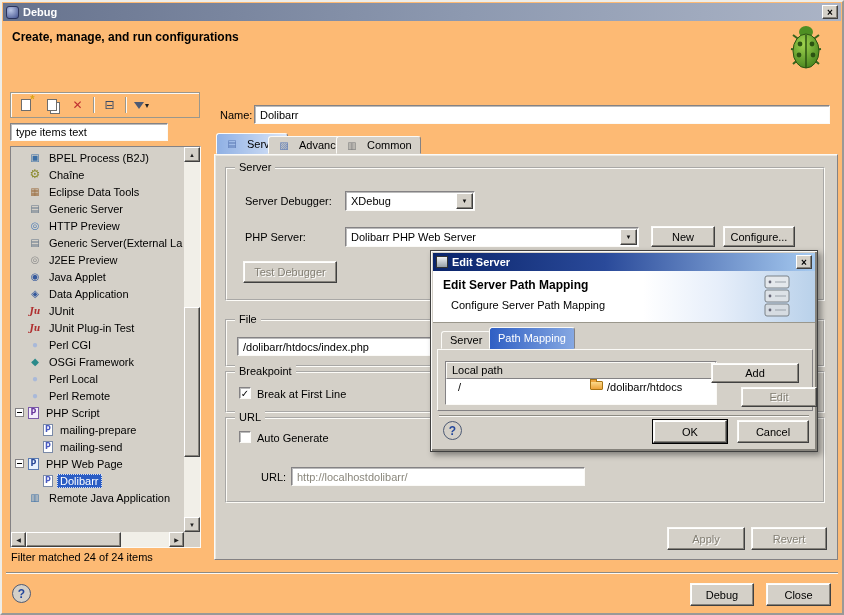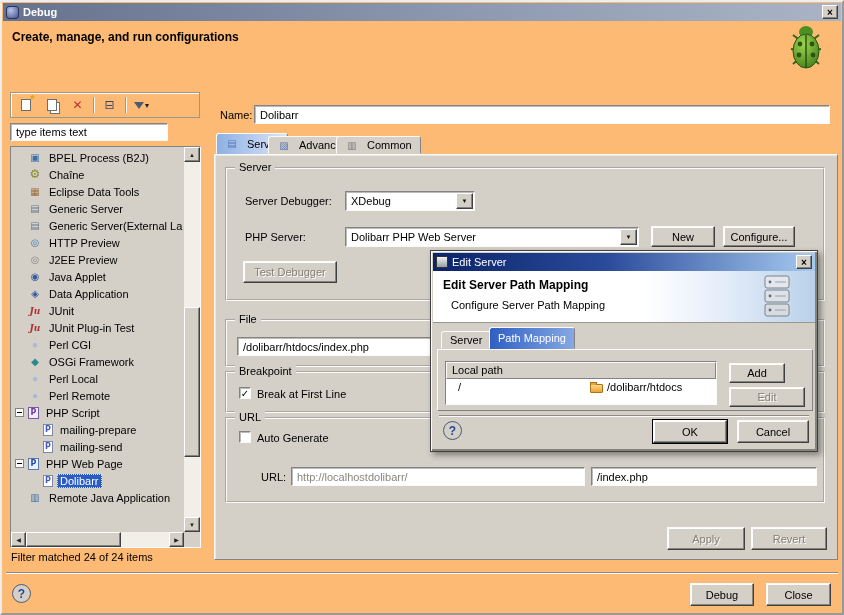--- a/index.html
+++ b/index.html
@@ -112,37 +112,37 @@
   .tab.sel-main{background:linear-gradient(90deg,#8fb0e4,#dbe6f8);font-weight:normal}
   .tab.sel-blue{background:linear-gradient(90deg,#2f5fc4,#86a8e2);color:#fff}
   .panel{position:absolute;left:212px;top:152px;width:624px;height:406px;background:#d4d0c8;z-index:1;
        border:1px solid;border-color:#fbfaf7 #848284 #848284 #fbfaf7;box-shadow:inset 1px 1px 0 #e9e7e1}
 
   
   .dlg{position:absolute;left:428px;top:248px;width:388px;height:202px;background:#d4d0c8;z-index:10;
        border:1px solid #404040;box-shadow:inset 1px 1px 0 #fbfaf7,inset -2px -2px 0 #86837c,3px 3px 6px rgba(0,0,0,.4)}
   .dtitle{position:absolute;left:2px;top:2px;right:2px;height:18px;display:flex;align-items:center;gap:4px;padding:0 3px;
        background:linear-gradient(90deg,#0a246a,#2a4a9a 45%,#a6caf0)}
-  .dtitle .ttext{color:#fff;font-weight:normal;flex:1}
+  .dtitle .ttext{color:#fff;font-weight:bold;flex:1}
   .dlgicon{width:12px;height:12px;border:1px solid #333;background:linear-gradient(#eef0f2,#97a0a8);flex:none}
   .dheader{position:absolute;left:2px;top:20px;right:2px;height:52px;border-bottom:1px solid #9a978c;
        background:linear-gradient(90deg,#ffffff 55%,#e6eefa 75%,#b9d1ea)}
   .dh-title{position:absolute;left:10px;top:7px;font-weight:bold;font-size:12px}
   .dh-sub{position:absolute;left:18px;top:28px}
   .folder{position:absolute;left:6px;top:98px;width:376px;height:62px;border:1px solid;
        border-color:#fbfaf7 #848284 #848284 #fbfaf7}
   .ptable{position:absolute;left:14px;top:110px;width:272px;height:44px;background:#fff;
        border:1px solid;border-color:#848284 #fbfaf7 #fbfaf7 #848284;overflow:hidden}
   .thead{display:flex;height:17px}
   .thc{background:#d4d0c8;border:1px solid;border-color:#fbfaf7 #848284 #848284 #fbfaf7;padding:1px 5px;overflow:hidden;white-space:nowrap}
   .tc-1{width:140px;flex:none}
   .tc-2{flex:1}
   .trowd{display:flex;height:16px;align-items:center;background:#fff}
   .td1{width:140px;flex:none;padding-left:12px}
-  .td2{flex:1;display:flex;align-items:flex-end;gap:4px;padding-left:4px;white-space:nowrap}
+  .td2{flex:1;display:flex;align-items:flex-start;gap:4px;padding-left:4px;white-space:nowrap}
   .fold{position:relative;width:13px;height:9px;background:linear-gradient(#fbd98a,#eda33a);
        border:1px solid #a87414;border-radius:1px;flex:none}
   .fold::before{content:"";position:absolute;top:-3px;left:-1px;width:5px;height:2px;background:#eda33a;border:1px solid #a87414;border-bottom:none}
 </style>
 </head>
 <body>
 
 <div id="win">
 
   <div class="titlebar">
@@ -211,27 +211,27 @@
           <span class="ticon" data-icon="eclipse-data-tools-icon"></span>
           <span class="tlabel">Eclipse Data Tools</span>
         </div>
       <div class="trow lv0">
           <span class="tsp"></span>
           <span class="ticon" data-icon="generic-server-icon"></span>
           <span class="tlabel">Generic Server</span>
         </div>
       <div class="trow lv0">
           <span class="tsp"></span>
+          <span class="ticon" data-icon="http-preview-icon"></span>
+          <span class="tlabel">HTTP Preview</span>
+        </div>
+      <div class="trow lv0">
+          <span class="tsp"></span>
           <span class="ticon" data-icon="generic-server-icon"></span>
           <span class="tlabel">Generic Server(External La</span>
-        </div>
-      <div class="trow lv0">
-          <span class="tsp"></span>
-          <span class="ticon" data-icon="http-preview-icon"></span>
-          <span class="tlabel">HTTP Preview</span>
         </div>
       <div class="trow lv0">
           <span class="tsp"></span>
           <span class="ticon" data-icon="j2ee-preview-icon"></span>
           <span class="tlabel">J2EE Preview</span>
         </div>
       <div class="trow lv0">
           <span class="tsp"></span>
           <span class="ticon" data-icon="java-applet-icon"></span>
           <span class="tlabel">Java Applet</span>
@@ -359,21 +359,20 @@
       <span class="cb checked" style="position:absolute;left:12px;top:14px"></span>
       <div class="lbl" style="left:30px;top:15px">Break at First Line</div>
     </div>
 
     <div class="grp" style="left:10px;top:262px;width:600px;height:86px">
       <span class="glabel">URL</span>
       <span class="cb" style="position:absolute;left:12px;top:12px"></span>
       <div class="lbl" style="left:30px;top:13px">Auto Generate</div>
       <div class="lbl" style="left:34px;top:52px">URL:</div>
       <div class="tin gray" style="left:64px;top:48px;width:294px;height:19px">http://localhostdolibarr/</div>
-      <div class="tin" style="left:364px;top:48px;width:226px;height:19px">/index.php</div>
     </div>
 
     <div class="btn disabled" style="left:452px;top:372px;width:78px;height:23px">Apply</div>
     <div class="btn disabled" style="left:536px;top:372px;width:76px;height:23px">Revert</div>
   </div>
 
   <div class="groove" style="left:4px;right:4px;top:570px"></div>
   <div class="helpbtn" style="left:10px;top:582px">?</div>
   <div class="btn" style="left:688px;top:581px;width:64px;height:23px">Debug</div>
   <div class="btn" style="left:764px;top:581px;width:65px;height:23px">Close</div>
@@ -415,22 +414,22 @@
       </div>
       <div class="trowd">
         <span class="td1">/</span>
         <span class="td2">
           <span class="fold"></span>
           <span>/dolibarr/htdocs</span>
         </span>
       </div>
     </div>
 
-    <div class="btn" style="left:298px;top:112px;width:56px;height:20px">Add</div>
-    <div class="btn disabled" style="left:298px;top:136px;width:76px;height:20px">Edit</div>
+    <div class="btn" style="left:280px;top:112px;width:88px;height:20px">Add</div>
+    <div class="btn disabled" style="left:310px;top:136px;width:76px;height:20px">Edit</div>
 
     <div class="groove" style="left:8px;right:8px;top:164px"></div>
     <div class="helpbtn" style="left:12px;top:170px">?</div>
     <div class="btn default" style="left:222px;top:169px;width:74px;height:23px">OK</div>
     <div class="btn" style="left:306px;top:169px;width:72px;height:23px">Cancel</div>
   </div>
 
 </div>
 
 </body></html>

